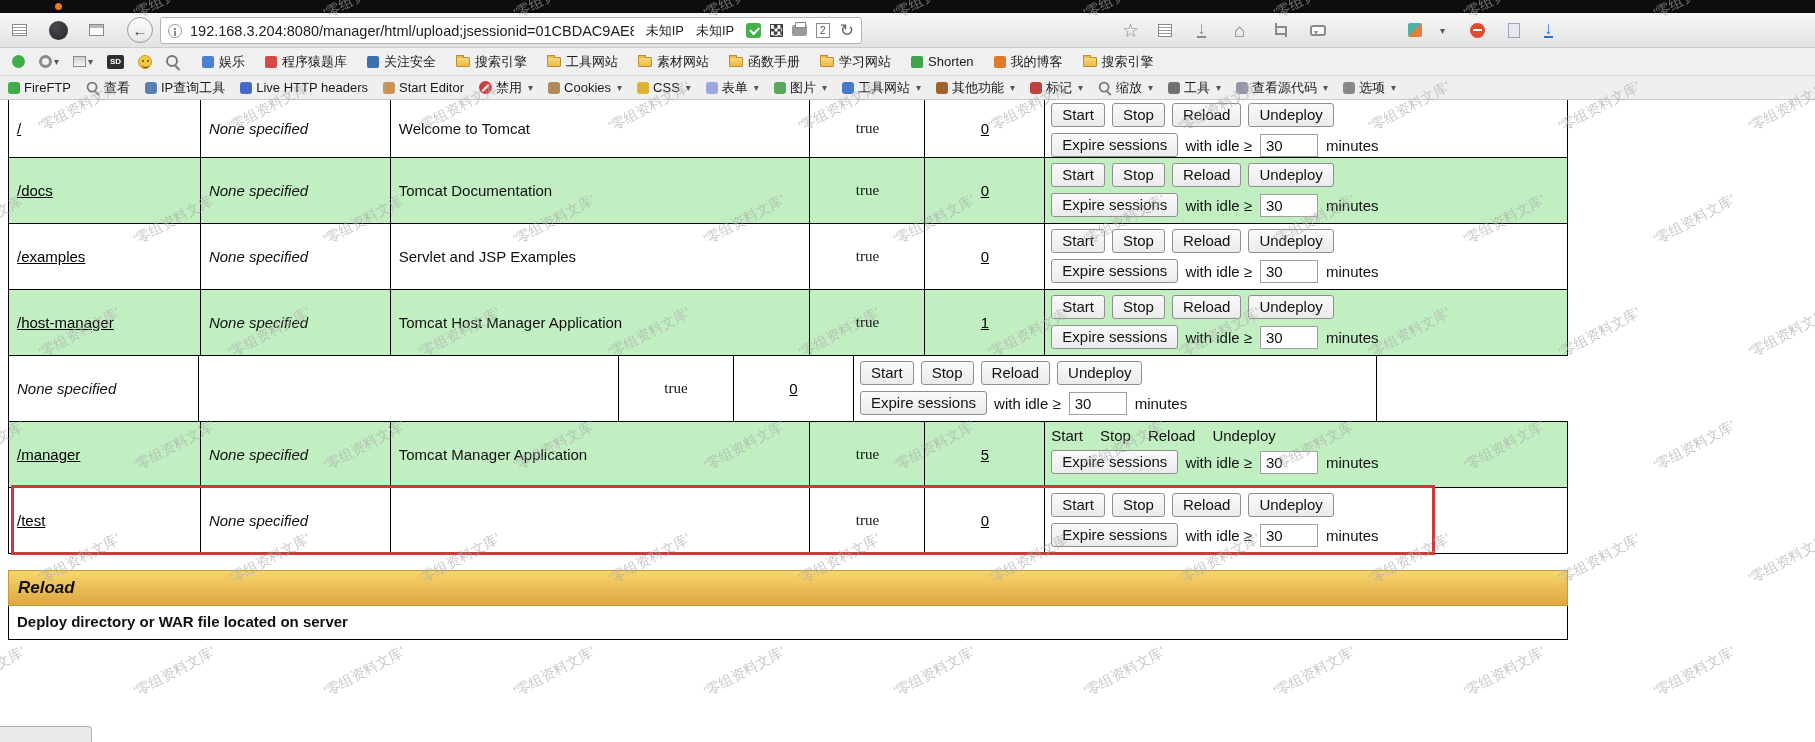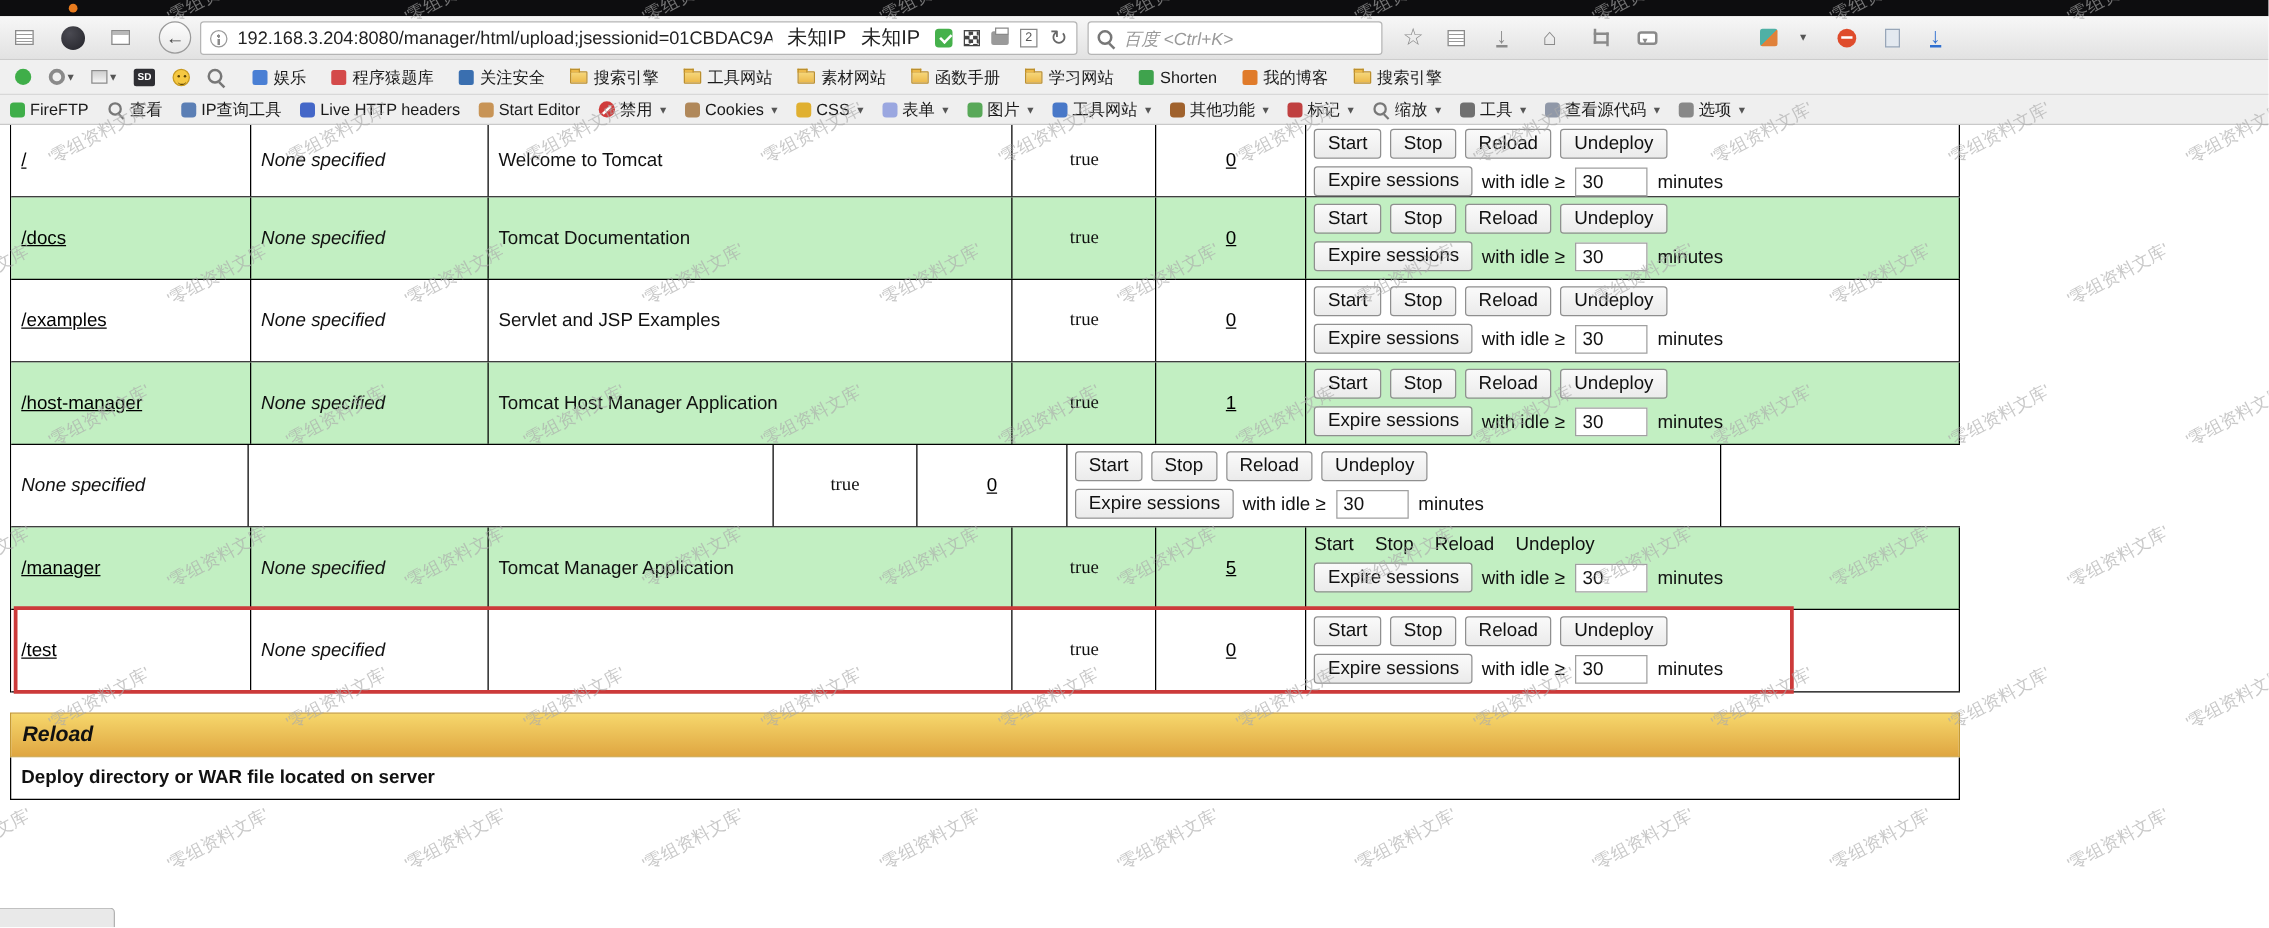--- a/index.html
+++ b/index.html
@@ -24,21 +24,21 @@
               color:#444; font-size:15px; }
 
   .address-bar { position:absolute; left:160px; top:4px; width:702px; height:27px; background:#fff;
                  border:1px solid #b5b5b5; border-radius:3px; display:flex; align-items:center; padding:0 7px; }
   .ic-info { width:14px; height:14px; border-radius:50%; border:1px solid #9a9a9a; flex:0 0 auto;
              background:radial-gradient(circle at 50% 32%,#8a8a8a 1.2px,transparent 1.4px),
                         linear-gradient(to bottom,transparent 6px,#8a8a8a 6px 11px,transparent 11px);
              background-size:100% 100%, 2px 100%; background-position:center, center; background-repeat:no-repeat; }
   .url-text { margin-left:8px; font-size:14.5px; color:#222; white-space:nowrap; overflow:hidden; }
   .ab-spacer { flex:1; }
-  .ip-badge { font-size:16px; color:#222; margin-left:12px; white-space:nowrap; }
+  .ip-badge { font-size:13px; color:#222; margin-left:12px; white-space:nowrap; }
   .ic-shield { width:15px; height:15px; background:#46b14c; border-radius:3px; position:relative; margin-left:12px; }
   .ic-shield::after { content:''; position:absolute; left:3.5px; top:4px; width:7px; height:3.5px;
                       border-left:2px solid #fff; border-bottom:2px solid #fff; transform:rotate(-45deg); }
   .ic-qr { width:13px; height:13px; margin-left:9px;
            background:repeating-conic-gradient(#444 0 25%, #fff 0 50%); background-size:6.5px 6.5px; border:1px solid #444; }
   .ic-printer { width:15px; height:11px; margin-left:9px; background:#9a9a9a; border-radius:2px; position:relative; }
   .ic-printer::before { content:''; position:absolute; left:3px; top:-3px; width:9px; height:4px; background:#fff; border:1px solid #8a8a8a; }
   .ic-doc2 { width:14px; height:15px; margin-left:9px; border:1px solid #8a8a8a; background:#fff;
              font-size:10px; color:#555; display:flex; align-items:center; justify-content:center; }
   .ic-reload { margin-left:10px; color:#666; font-size:17px; line-height:1; }
@@ -175,24 +175,20 @@
       <span class="ab-spacer"></span>
       <span class="ip-badge">未知IP</span>
       <span class="ip-badge">未知IP</span>
       <span class="ic-shield"></span>
       <span class="ic-qr"></span>
       <span class="ic-printer"></span>
       <span class="ic-doc2">2</span>
       <span class="ic-reload">↻</span>
     </div>
 
-    <div class="search-bar">
-      <span class="ic-mag"></span>
-      <input class="search-input" placeholder="百度 &lt;Ctrl+K&gt;" style="">
-    </div>
 
     <div class="nv" style="left:1122px">
         <span class="nav-glyph">☆</span>
       </div>
     <div class="nv" style="left:1158px">
         <span class="ic-list"></span>
       </div>
     <div class="nv" style="left:1197px">
         <span class="ic-down">↓</span>
       </div>

